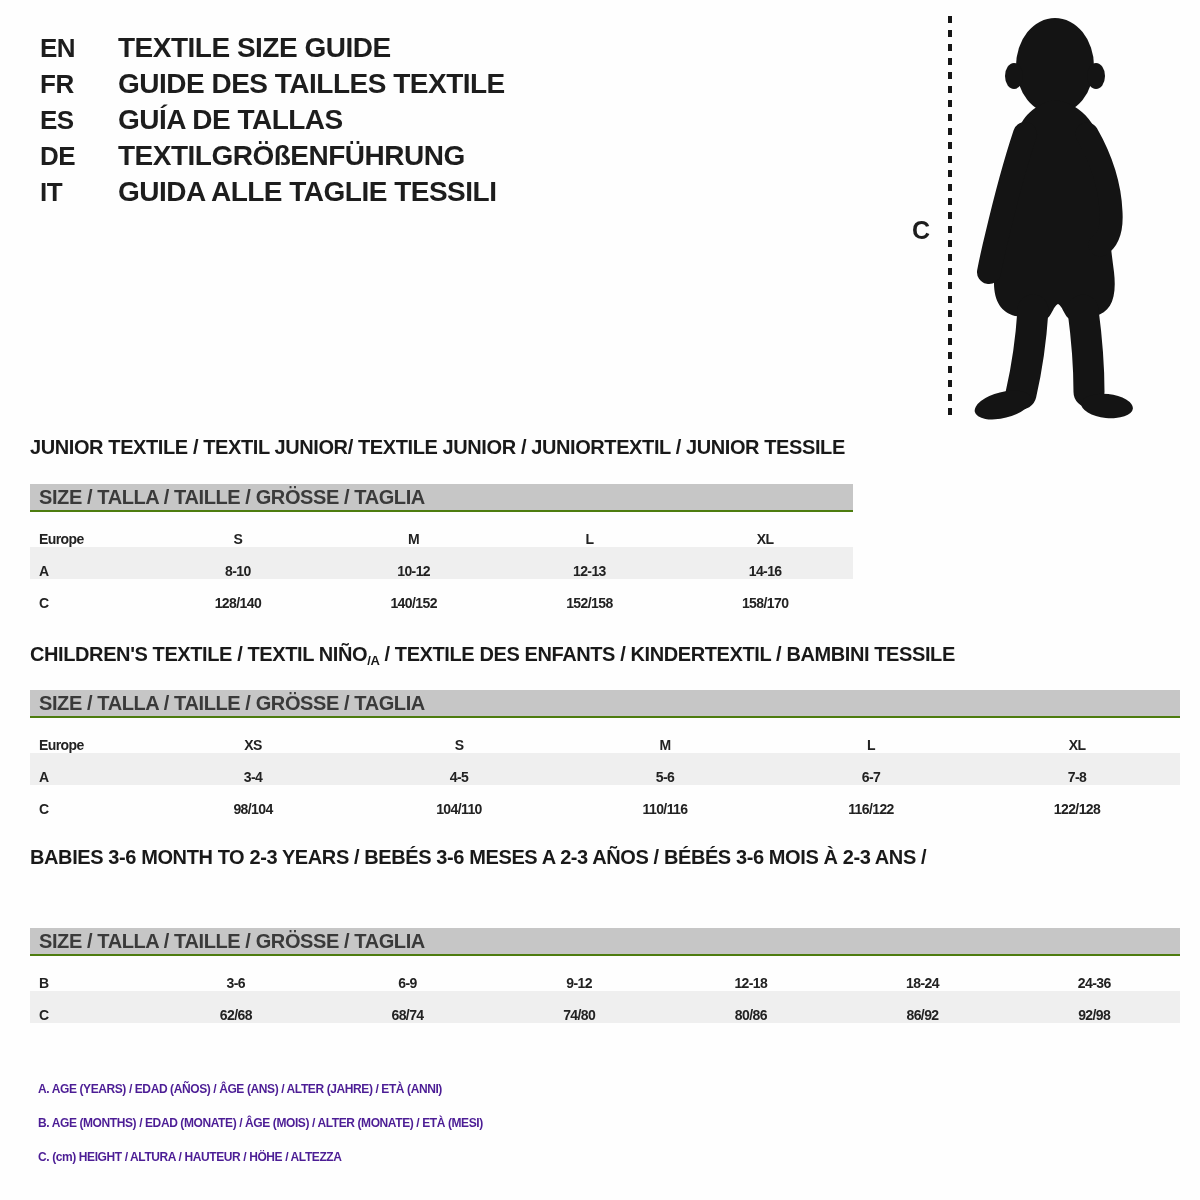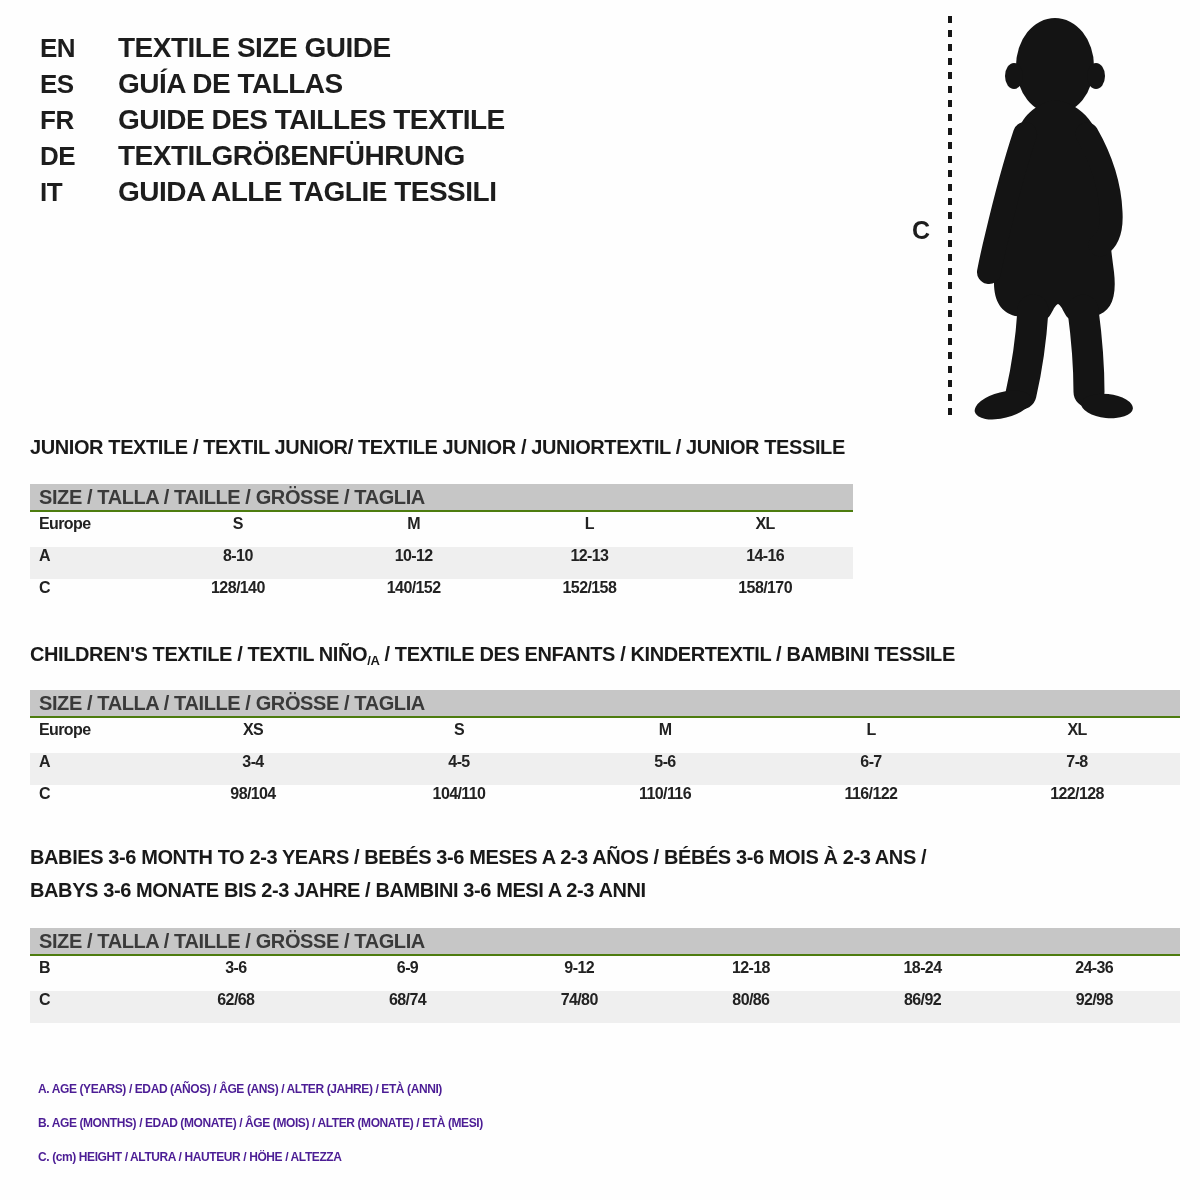--- a/index.html
+++ b/index.html
@@ -35,22 +35,22 @@
   .babies-heading { line-height:33px; }
 
   
   .size-table { position:absolute; left:30px; }
   .size-header-bar {
     height:28px; background:#c6c6c6; border-bottom:2px solid #4d7c0f;
     display:flex; align-items:center; padding-left:9px; margin-bottom:3px;
   }
   .size-header-text { font-size:20px; font-weight:bold; letter-spacing:-0.4px; color:#3a3a3a; }
   .trow {
-    display:flex; height:32px; align-items:flex-start;
-    font-size:16px; font-weight:bold; letter-spacing:-0.6px; color:#222;
+    display:flex; height:32px; align-items:flex-end;
+    font-size:14px; font-weight:bold; letter-spacing:-0.6px; color:#222;
   }
   .trow.shaded { background:#efefef; }
   .tlabel { width:120px; padding-left:9px; }
   .tcell { flex:1; text-align:center; }
 
   
   .legend { position:absolute; left:38px; top:1072px; }
   .legend-line {
     height:34px; display:flex; align-items:center;
     font-size:12px; font-weight:bold; letter-spacing:-0.4px; white-space:nowrap; color:#4c1d95;
@@ -58,26 +58,26 @@
 </style>
 </head>
 <body>
 
 <div class="lang-block">
   <div class="lang-row">
     <span class="lang-code">EN</span>
     <span class="lang-title">TEXTILE SIZE GUIDE</span>
   </div>
   <div class="lang-row">
+    <span class="lang-code">FR</span>
+    <span class="lang-title">GUIDE DES TAILLES TEXTILE</span>
+  </div>
+  <div class="lang-row">
     <span class="lang-code">ES</span>
     <span class="lang-title">GUÍA DE TALLAS</span>
-  </div>
-  <div class="lang-row">
-    <span class="lang-code">FR</span>
-    <span class="lang-title">GUIDE DES TAILLES TEXTILE</span>
   </div>
   <div class="lang-row">
     <span class="lang-code">DE</span>
     <span class="lang-title">TEXTILGRÖßENFÜHRUNG</span>
   </div>
   <div class="lang-row">
     <span class="lang-code">IT</span>
     <span class="lang-title">GUIDA ALLE TAGLIE TESSILI</span>
   </div>
 </div>
@@ -159,21 +159,20 @@
     <span class="tcell">98/104</span>
     <span class="tcell">104/110</span>
     <span class="tcell">110/116</span>
     <span class="tcell">116/122</span>
     <span class="tcell">122/128</span>
   </div>
 </div>
 
 <div class="section-heading babies-heading" style="top:841px;">
   <div>BABIES 3-6 MONTH TO 2-3 YEARS / BEBÉS 3-6 MESES A 2-3 AÑOS / BÉBÉS 3-6 MOIS À 2-3 ANS /</div>
-  <div>BABYS 3-6 MONATE BIS 2-3 JAHRE / BAMBINI 3-6 MESI A 2-3 ANNI</div>
 </div>
 
 <div class="size-table" style="top:928px; width:1150px;">
   <div class="size-header-bar">
     <span class="size-header-text">SIZE / TALLA / TAILLE / GRÖSSE / TAGLIA</span>
   </div>
   <div class="trow">
     <span class="tlabel">B</span>
     <span class="tcell">3-6</span>
     <span class="tcell">6-9</span>

